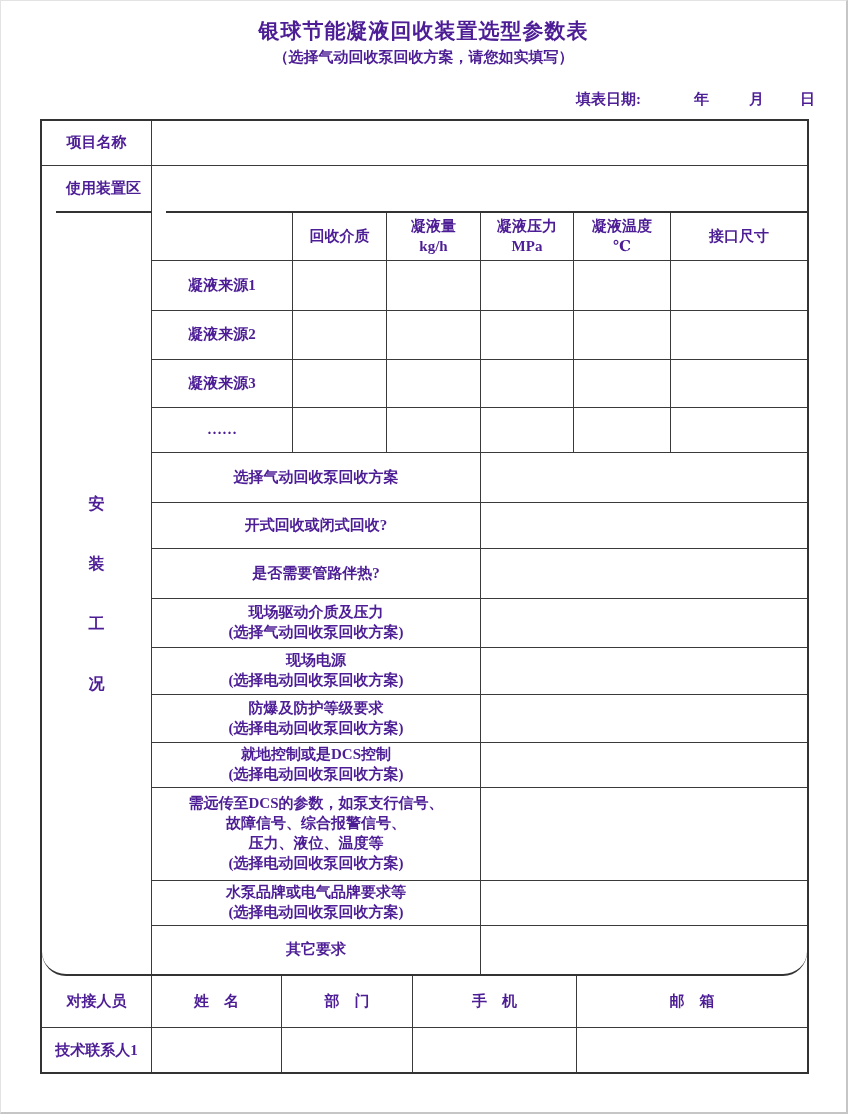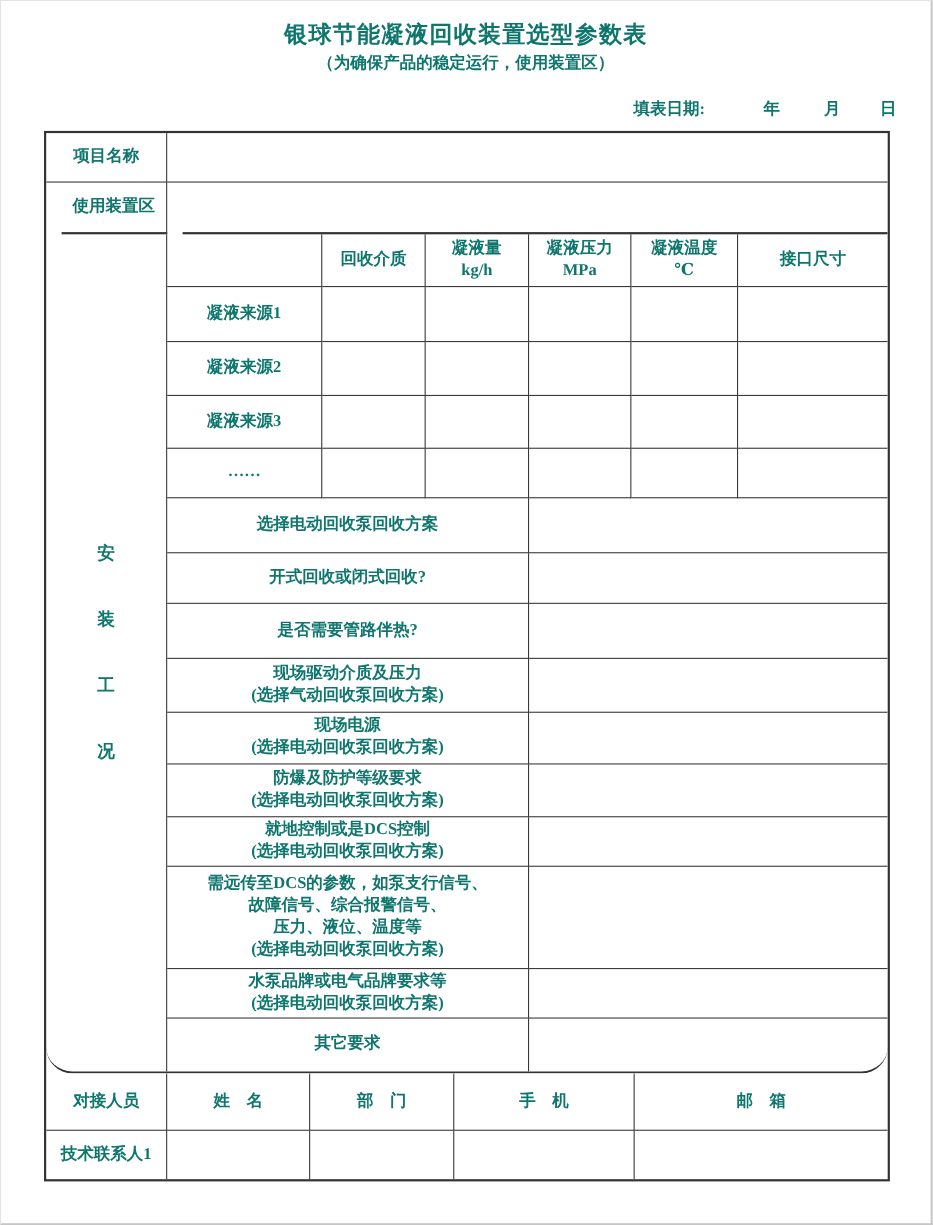--- a/index.html
+++ b/index.html
@@ -9,21 +9,21 @@
   .page {
     position: relative;
     width: 848px;
     height: 1114px;
     background: #ffffff;
     border-top: 1px solid #e3e3e3;
     border-left: 1px solid #e3e3e3;
     border-right: 2px solid #c6c6c6;
     border-bottom: 2px solid #c6c6c6;
     overflow: hidden;
-    color: #0f766e;
+    color: #4c1d95;
   }
 
   .title {
     position: absolute;
     top: 16px; left: 0; right: 0;
     text-align: center;
     font-size: 21px;
     font-weight: bold;
     letter-spacing: 1px;
   }
@@ -81,21 +81,21 @@
   .nb { border-bottom: none; }
   .tb { border-bottom-width: 2px; border-bottom-color: #333; margin-left: 14px; }
   .vert { font-size: 16px; line-height: 60px; letter-spacing: 0; }
 </style>
 </head>
 <body>
 
 <div class="page">
 
   <div class="title">银球节能凝液回收装置选型参数表</div>
-  <div class="subtitle">（为确保产品的稳定运行，使用装置区）</div>
+  <div class="subtitle">（选择气动回收泵回收方案，请您如实填写）</div>
 
   <div class="date-line">
     <span class="dl-label">填表日期:</span>
     <span class="dl-year">年</span>
     <span class="dl-month">月</span>
     <span class="dl-day">日</span>
   </div>
 
   <div class="tbl">
 
@@ -143,21 +143,21 @@
       <div class="c" style="grid-area:6/6/7/7"></div>
       <div class="c nr" style="grid-area:6/7/7/8"></div>
 
       <div class="c" style="grid-area:7/2/8/3">……</div>
       <div class="c" style="grid-area:7/3/8/4"></div>
       <div class="c" style="grid-area:7/4/8/5"></div>
       <div class="c" style="grid-area:7/5/8/6"></div>
       <div class="c" style="grid-area:7/6/8/7"></div>
       <div class="c nr" style="grid-area:7/7/8/8"></div>
 
-      <div class="c" style="grid-area:8/2/9/5">选择电动回收泵回收方案</div>
+      <div class="c" style="grid-area:8/2/9/5">选择气动回收泵回收方案</div>
       <div class="c nr" style="grid-area:8/5/9/8"></div>
 
       <div class="c" style="grid-area:9/2/10/5">开式回收或闭式回收?</div>
       <div class="c nr" style="grid-area:9/5/10/8"></div>
 
       <div class="c" style="grid-area:10/2/11/5">是否需要管路伴热?</div>
       <div class="c nr" style="grid-area:10/5/11/8"></div>
 
       <div class="c" style="grid-area:11/2/12/5">现场驱动介质及压力
 (选择气动回收泵回收方案)</div>

